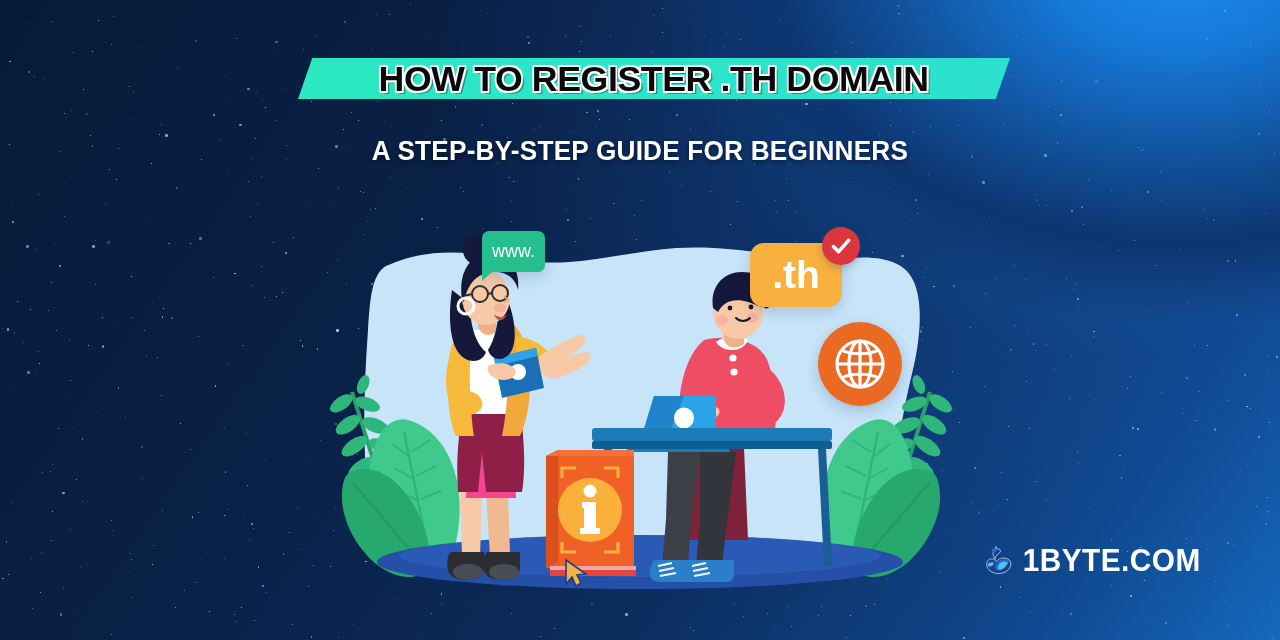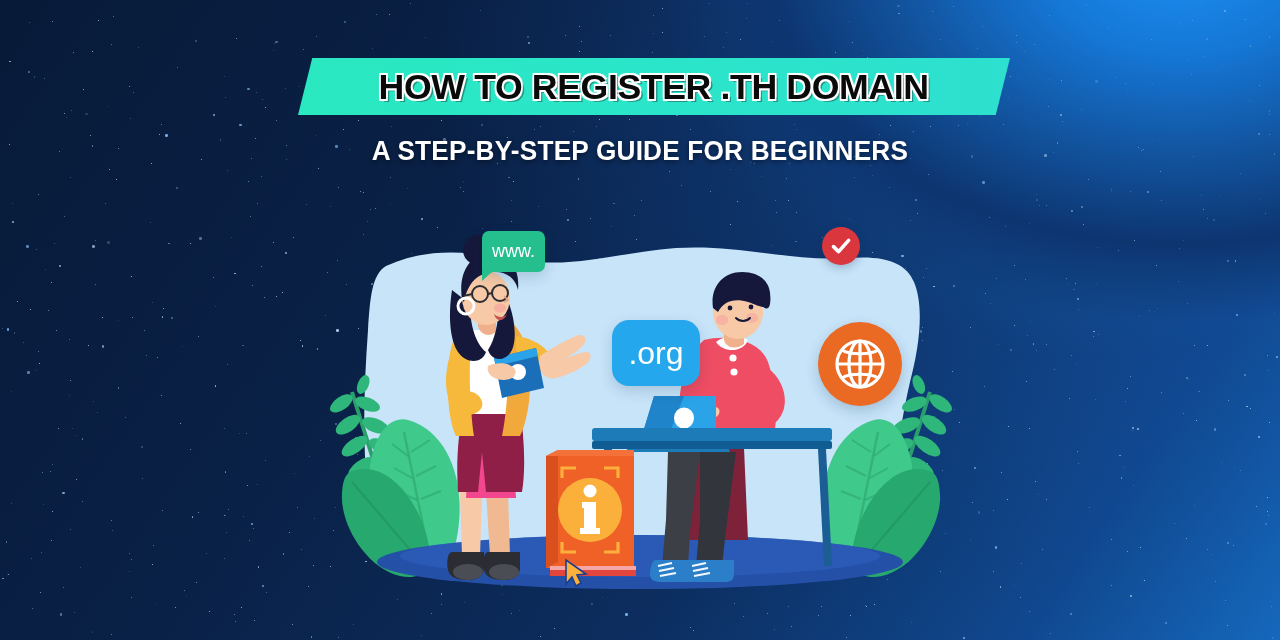--- a/index.html
+++ b/index.html
@@ -16,21 +16,21 @@
       radial-gradient(ellipse 900px 700px at 1100px 40px, rgba(30,130,220,0.55) 0%, rgba(20,80,160,0.25) 45%, rgba(11,34,69,0) 75%),
       linear-gradient(125deg,#071a38 0%,#0a2147 35%,#0c2d5e 62%,#10488f 85%,#1568bd 100%);
   }
 
   
   .stars{position:absolute;inset:0;pointer-events:none;}
   .stars i{position:absolute;display:block;border-radius:50%;background:#bcd8f7;}
 
   
   .banner{
-    position:absolute;left:298px;top:58px;width:712px;height:57px;
+    position:absolute;left:298px;top:58px;width:712px;height:41px;
     background:linear-gradient(90deg,#2ae8c0 0%,#2ae6c8 40%,#2de0cf 100%);
     clip-path:polygon(2.0% 0%, 100% 0%, 98.0% 100%, 0% 100%);
     display:flex;align-items:center;justify-content:center;
   }
   .banner-text{
     font-size:35px;font-weight:700;letter-spacing:-0.4px;color:#0a0a0a;
     white-space:nowrap;
     font-family:"Liberation Sans","DejaVu Sans",sans-serif;
     transform:scaleX(1.02);
     text-shadow:
@@ -1245,38 +1245,52 @@
   <div class="banner">
     <span class="banner-text">HOW TO REGISTER .TH DOMAIN</span>
   </div>
   <div class="subtitle">A STEP-BY-STEP GUIDE FOR BEGINNERS</div>
 
   <div class="card www">
     <span>www.</span>
   </div>
 
 
-  <div class="card org">
-    <span>.org</span>
+
+  <div class="card th">
+    <span>.th</span>
   </div>
-
 
   <div class="badge-check">
     <svg width="24" height="24" viewBox="0 0 24 24" aria-hidden="true">
       <path d="M4.5 12.6 L9.6 17.6 L19.6 6.4" stroke="#ffffff" stroke-width="3.6" fill="none" stroke-linecap="round" stroke-linejoin="round"></path>
     </svg>
   </div>
 
   <div class="globe-btn">
     <svg width="58" height="58" viewBox="0 0 58 58" aria-hidden="true">
       <g stroke="#ffffff" stroke-width="3.2" fill="none">
         <circle cx="29" cy="29" r="23"></circle>
         <ellipse cx="29" cy="29" rx="11" ry="23"></ellipse>
         <line x1="6" y1="29" x2="52" y2="29"></line>
         <path d="M11 15 C18 20 40 20 47 15"></path>
         <path d="M11 43 C18 38 40 38 47 43"></path>
         <line x1="29" y1="6" x2="29" y2="52"></line>
       </g>
     </svg>
   </div>
 
+  <div class="logo">
+    <svg width="66" height="62" viewBox="0 0 66 62" aria-hidden="true">
+      <path d="M30 6 C24 8 22 16 26 22 C28 25 27 28 23 27 C16 25 10 30 10 38
+               C10 50 22 58 36 58 C50 58 60 50 62 40 C63 34 60 28 54 26
+               C46 23 38 25 33 30 C30 33 27 32 28 27 C29 21 33 16 38 13
+               C41 11 40 6 36 5 C34 4.5 32 5 30 6 Z" fill="#1b3f8f" stroke="#cfe6ff" stroke-width="1.6"></path>
+      <path d="M34 32 C42 26 52 26 58 30 C56 40 48 48 38 51 C32 52 28 49 28 44
+               C28 39 30 35 34 32 Z" fill="#2e63c9"></path>
+      <path d="M38 36 C45 32 52 32 56 34 C53 42 46 48 39 50 C35 50 34 47 35 43 Z" fill="#4fd3f7" opacity="0.85"></path>
+      <path d="M14 36 C18 33 24 33 26 36 C24 41 19 44 15 43 C12 42 12 38 14 36 Z" fill="#4fd3f7" opacity="0.9"></path>
+      <path d="M24 4 C28 2 32 4 32 8 C30 12 25 13 22 11 C20 9 21 5 24 4 Z" fill="#2e63c9"></path>
+    </svg>
+    <span class="logo-text">1BYTE.COM</span>
+  </div>
 
 </div>
 
 </body></html>

